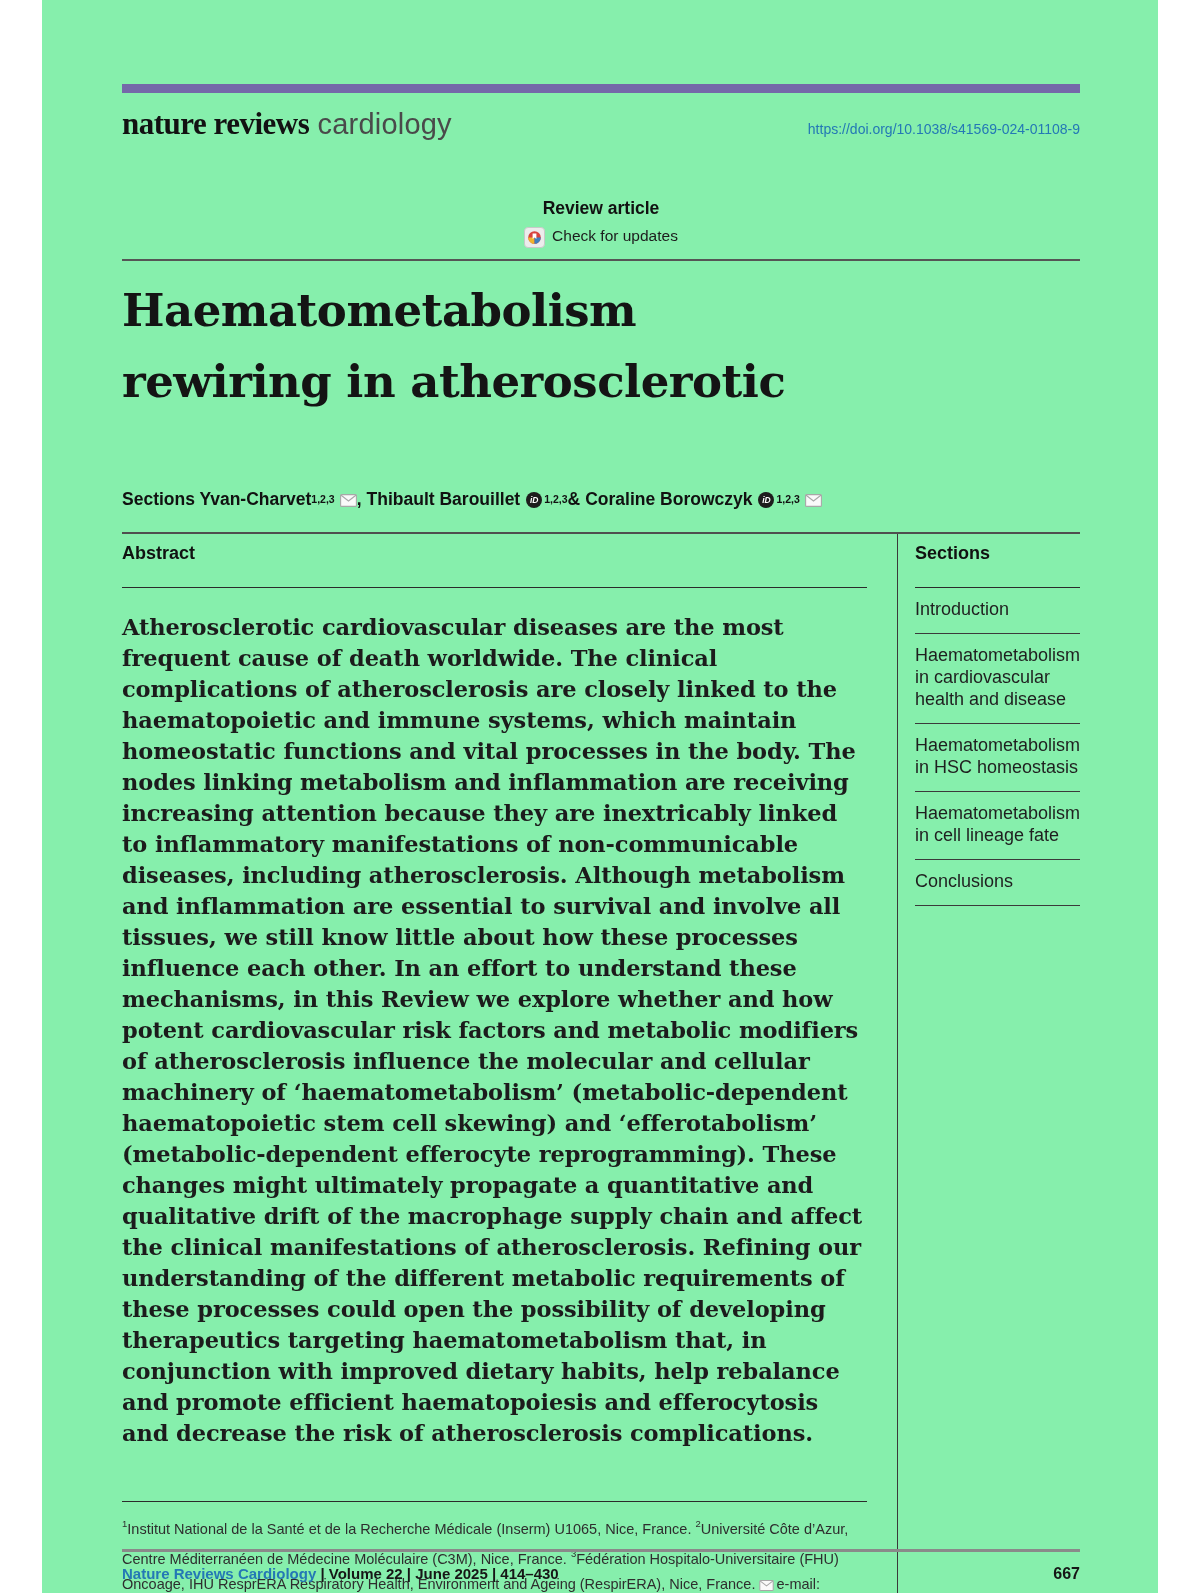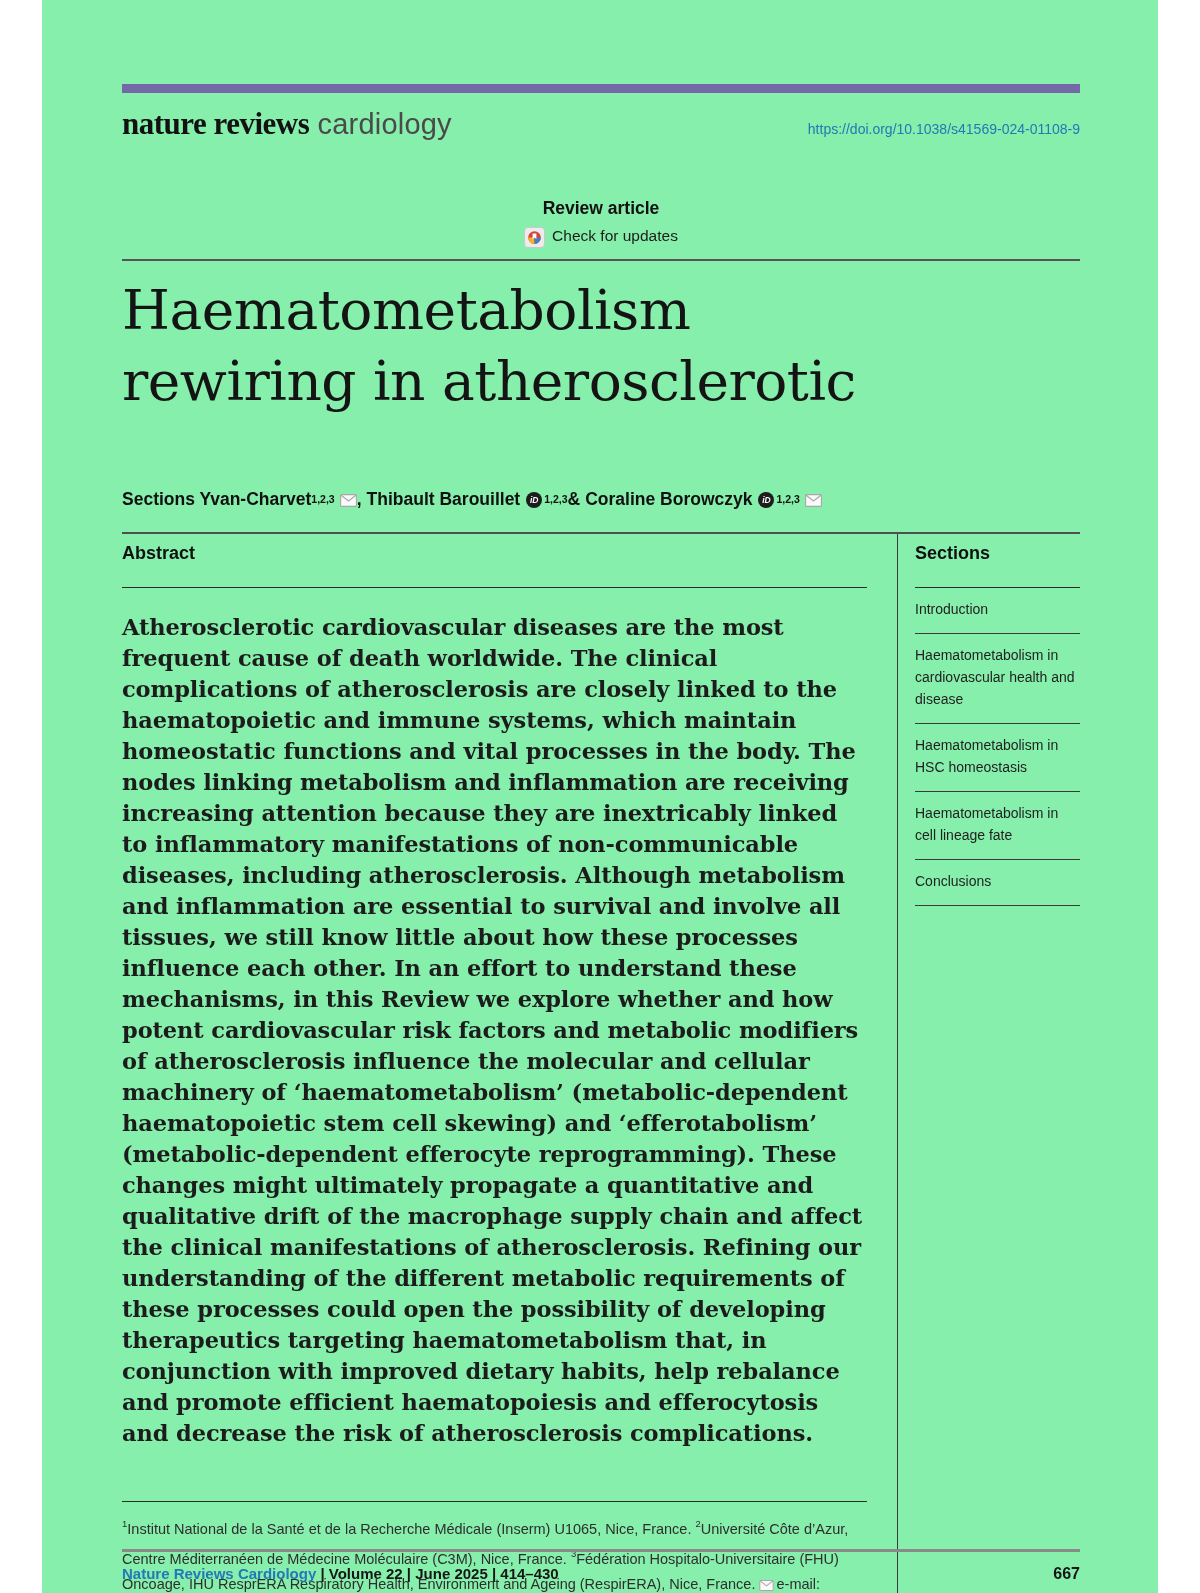--- a/index.html
+++ b/index.html
@@ -24,22 +24,22 @@
   
   .type-row{display:flex;justify-content:space-between;align-items:center;margin-top:56px;flex-direction:column;}
   .type-label{font-weight:700;font-size:17.5px;color:#111;}
   .check-updates{display:flex;align-items:flex-start;gap:7px;cursor:pointer;margin-top:8px;}
   .check-updates span{font-size:15.5px;color:#1c1c1c;}
   .rule-dark{border:none;border-top:2px solid #555555;margin:11px 0 0 0;}
   
   .title{
     margin-top:14px;
     font-family:"DejaVu Serif", serif;
-    font-weight:400;
-    font-size:55px;
+    font-weight:700;
+    font-size:45px;
     line-height:71px;
     color:#141414;
     letter-spacing:-0.5px;
   }
   
   .authors{margin-top:72px;font-size:17.5px;font-weight:700;color:#111;display:flex;align-items:center;flex-wrap:wrap;}
   .authors sup{font-size:10.5px;font-weight:700;position:relative;top:-1px;vertical-align:super;line-height:0;}
   .icon-gap{display:inline-block;width:5px;}
   .orcid{display:inline-flex;width:16px;height:16px;border-radius:50%;background:#1d1d1d;color:#fff;
          font-size:8.5px;font-weight:700;align-items:center;justify-content:center;margin:0 2px 0 6px;font-style:italic;}
@@ -63,21 +63,21 @@
   }
   
   .footnotes{margin-top:52px;}
   .footnote-rule{border:none;border-top:1.3px solid #2b2b2b;margin:0;}
   .footnote-text{margin-top:10px;font-size:14.5px;line-height:25px;color:#2e2e2e;}
   .footnote-text sup{font-size:9.5px;position:relative;top:-1px;}
   .footnote-text a{color:#2478b5;text-decoration:none;}
   .fn-envelope{position:relative;top:2px;margin-right:2px;}
   
   .side-list{list-style:none;margin:0;padding:0;}
-  .side-item{border-bottom:1.2px solid #3a3a3a;padding:10px 0 13px 0;font-size:14px;line-height:22px;color:#1f1f1f;cursor:pointer;}
+  .side-item{border-bottom:1.2px solid #3a3a3a;padding:10px 0 13px 0;font-size:18px;line-height:22px;color:#1f1f1f;cursor:pointer;}
   
   .footer{position:absolute;left:80px;right:78px;top:1549px;}
   .footer-rule{border:none;border-top:3px solid #8a8a8a;margin:0;}
   .footer-row{display:flex;justify-content:space-between;margin-top:13px;font-size:15px;font-weight:700;color:#161616;}
   .footer-row a{color:#2478b5;text-decoration:none;font-weight:700;}
   .page-num{font-size:16px;font-weight:700;}
 </style>
 </head>
 <body>
 

